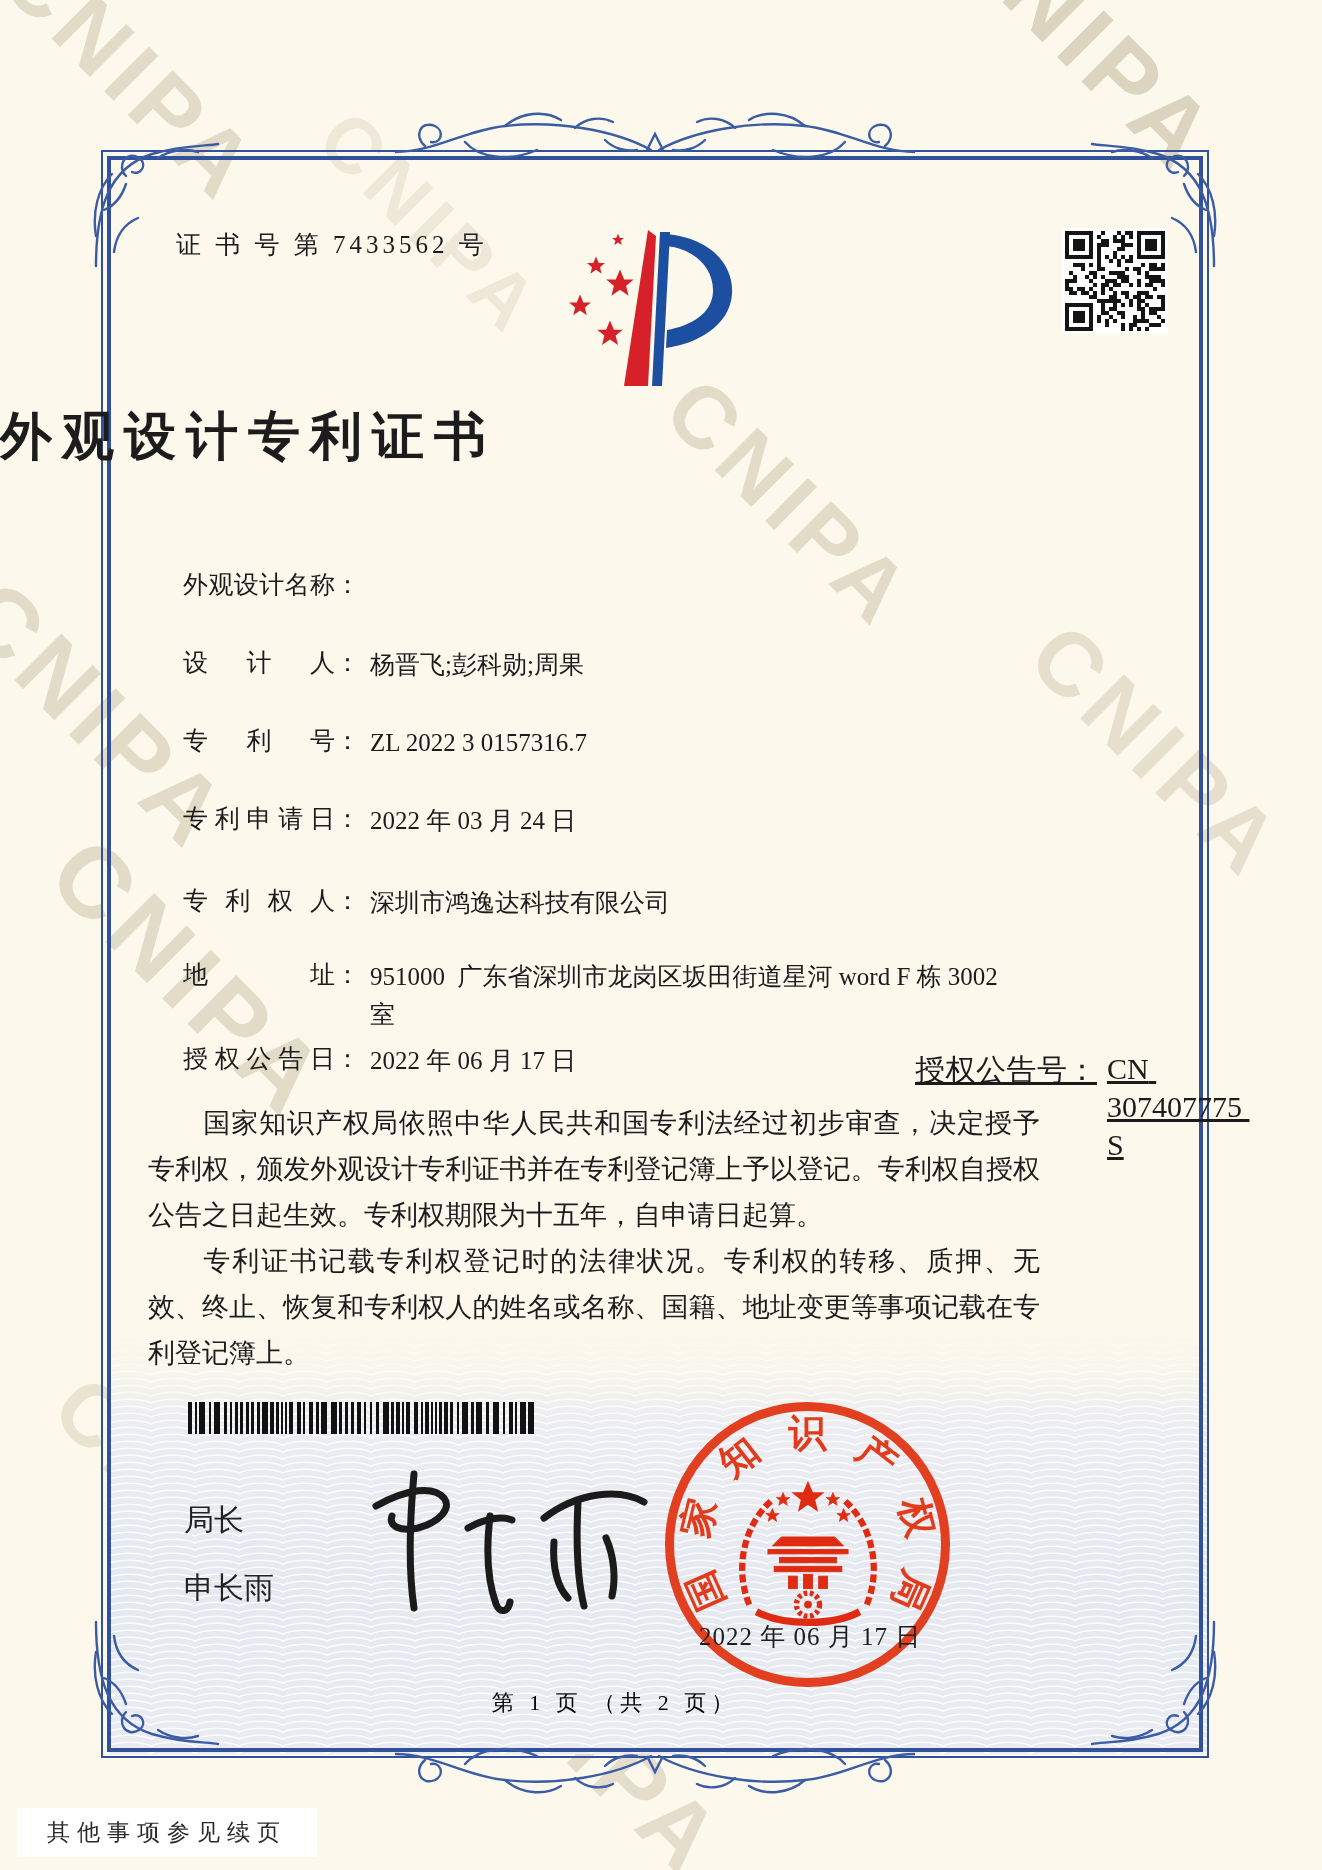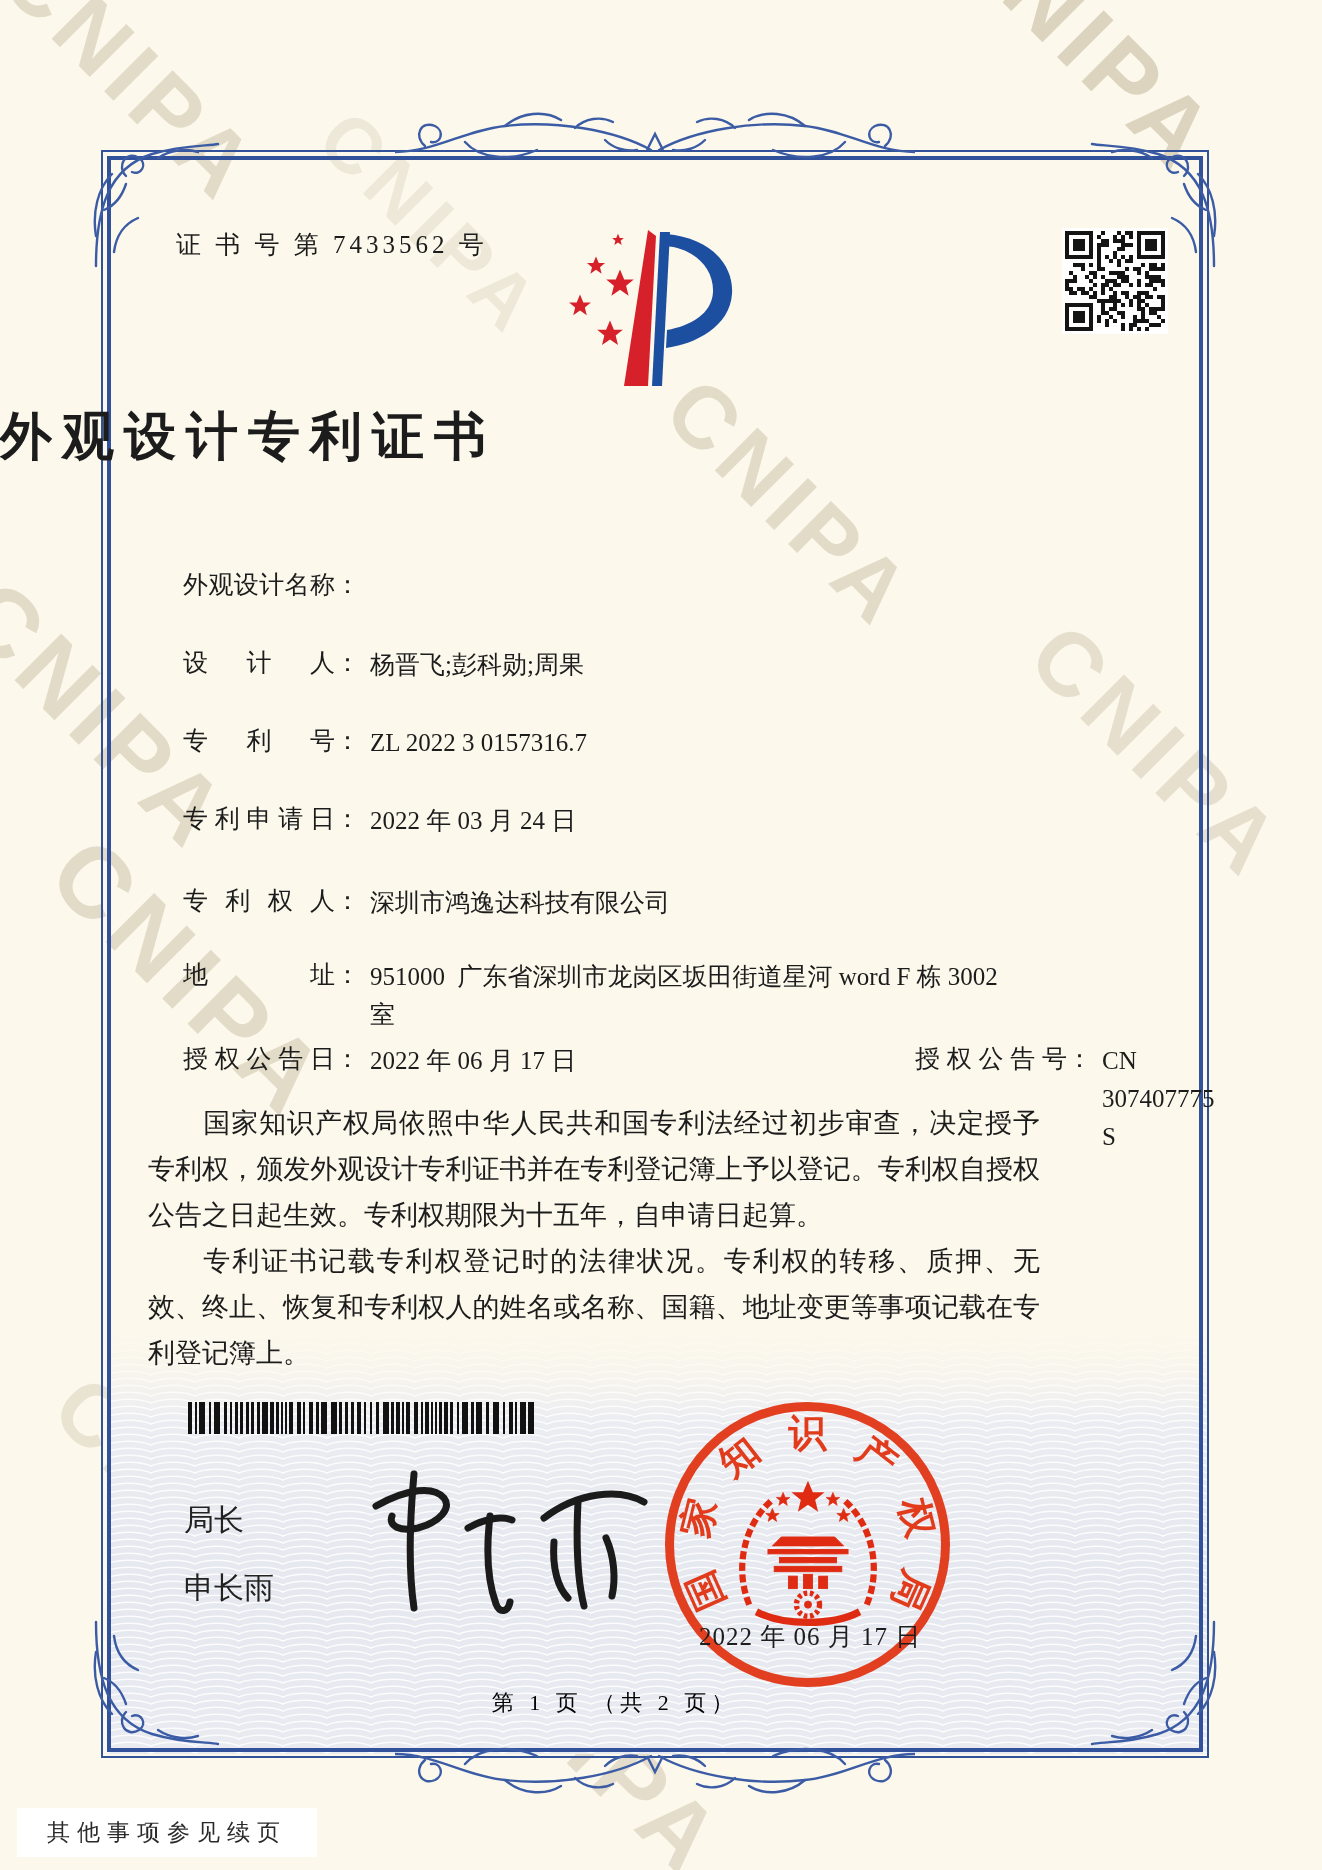--- a/index.html
+++ b/index.html
@@ -32,21 +32,21 @@
   .logo{position:absolute; left:556px; top:222px; z-index:4;}
   .qr{position:absolute; left:1062px; top:228px; z-index:4; background:#fff; padding:3px;}
   .title{position:absolute; left:0; top:402px; width:1260px; text-align:left; z-index:4;
     font-size:52px; font-weight:700; letter-spacing:10px;}
   
   .field{position:absolute; left:176px; z-index:4; font-size:25px; display:flex;}
   .f-label{display:inline-block; width:152px; text-align:justify; text-align-last:justify;
     flex:none;margin-left:7px;}
   .f-colon{flex:none;}
   .f-value{margin-left:10px; white-space:pre-wrap; max-width:760px; line-height:38px;}
-  .grant-right{position:absolute; left:732px; top:0; display:flex; font-size:25px;}
+  .grant-right{position:absolute; left:732px; top:8px; display:flex; font-size:30px;text-decoration:underline;}
   
   .body-text{position:absolute; left:148px; top:1100px; width:892px; z-index:4;
     font-size:27px; line-height:46px; text-align:justify;}
   .body-text p{margin:0; text-indent:2.05em;}
   
   .barcode{position:absolute; left:188px; top:1402px; z-index:4;}
   
   .signoff{position:absolute; left:184px; z-index:4;
     font-family:"Liberation Sans","DejaVu Sans",sans-serif; font-size:30px; color:#222;}
   .sig{position:absolute; left:348px; top:1458px; z-index:5;}

